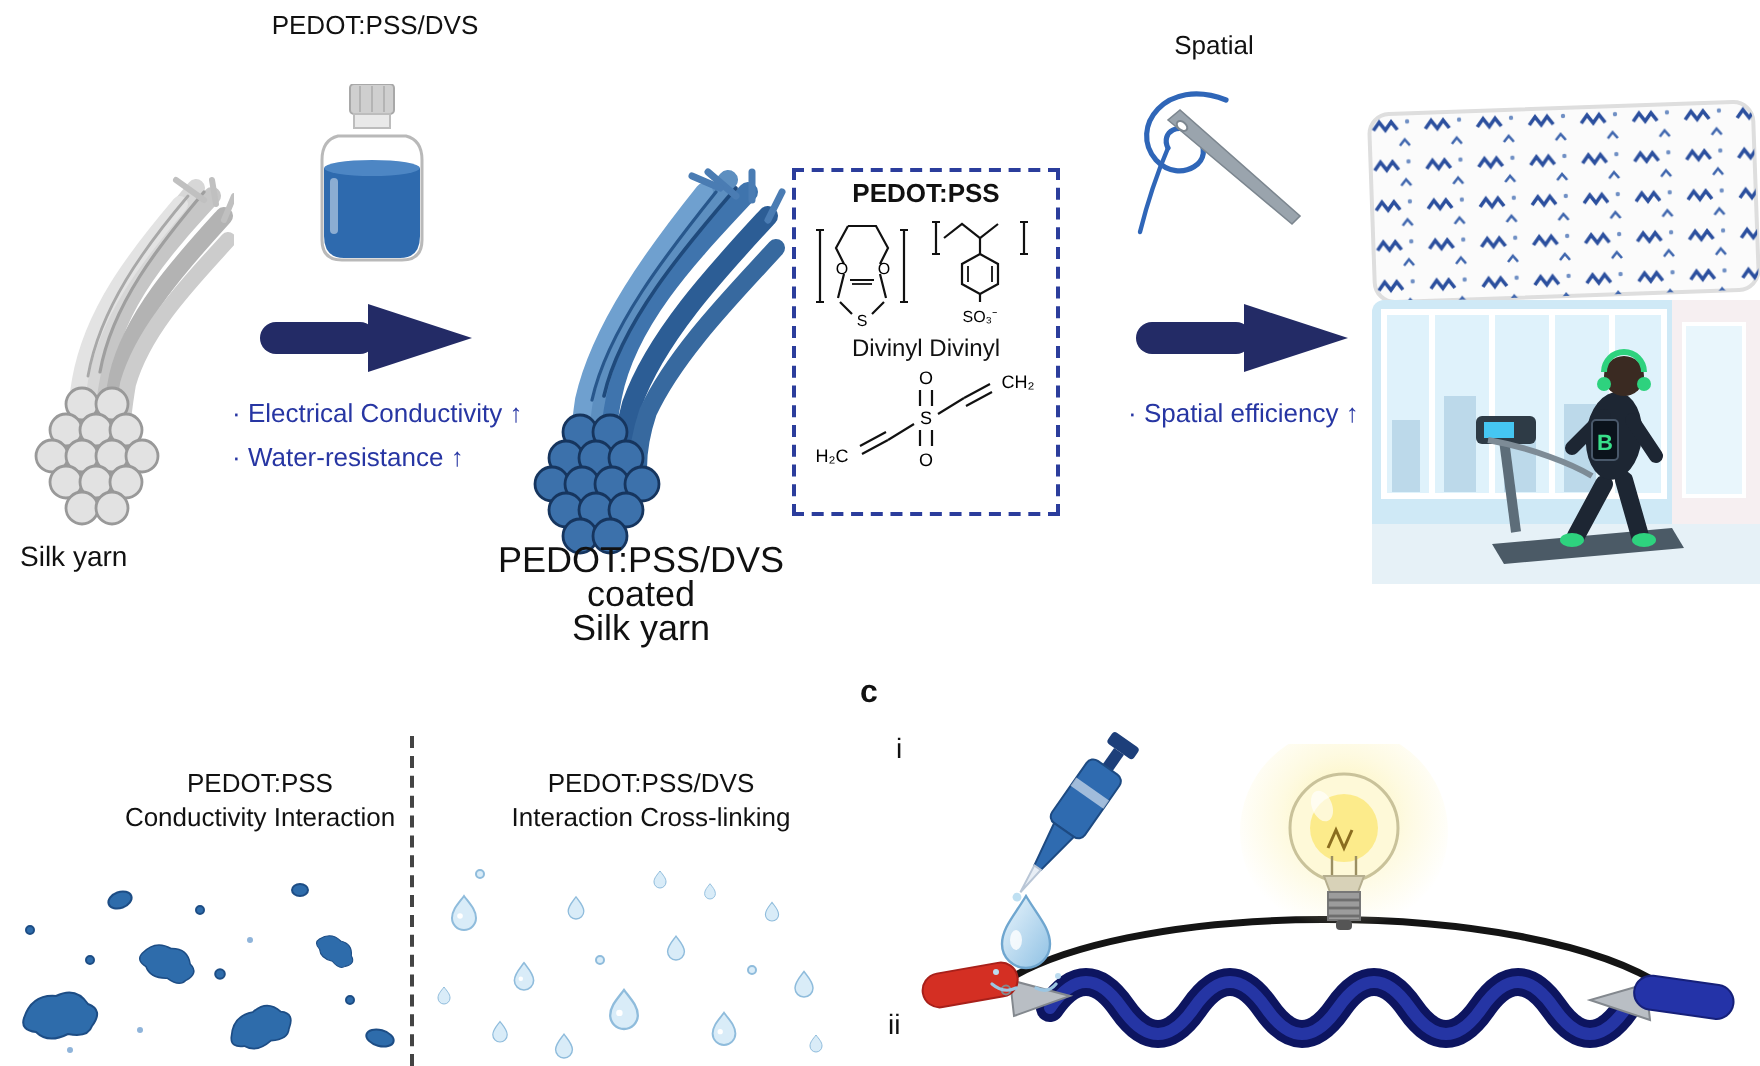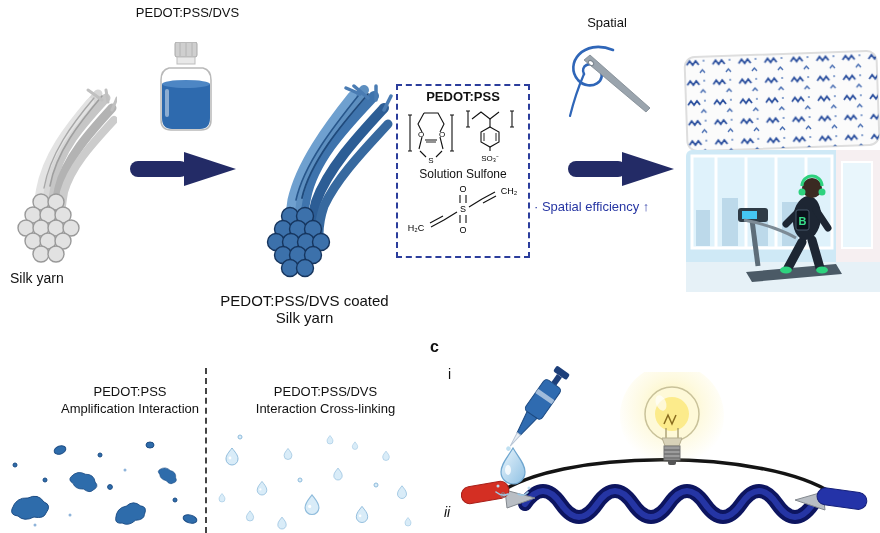--- a/index.html
+++ b/index.html
@@ -72,20 +72,24 @@
     </g>
   </svg>
 
   <div class="abs blk bold" style="left:10px;top:270px;font-size:14px;">Silk yarn</div>
 
   <svg class="abs" style="left:128px;top:146px;" width="112" height="46" viewBox="0 0 112 46">
     <rect x="2" y="15" width="58" height="16" rx="8" fill="#232b66"></rect>
     <polygon points="56,6 108,23 56,40" fill="#232b66"></polygon>
   </svg>
 
+  <div class="abs blue-note" style="left:116px;top:196px;">
+    <div>· Electrical Conductivity ↑</div>
+    <div>· Water-resistance ↑</div>
+  </div>
 
   <svg class="abs" style="left:238px;top:84px;" width="155" height="200" viewBox="0 0 155 200">
     <g fill="none" stroke-linecap="round">
       <path d="M136,12 C110,40 76,74 68,114 C65,130 63,142 63,152" stroke="#3f74ad" stroke-width="10"></path>
       <path d="M126,6 C100,36 68,74 60,114 C57,130 56,140 56,150" stroke="#5d8fc0" stroke-width="10"></path>
       <path d="M146,24 C122,50 90,84 78,118 C74,132 73,142 73,152" stroke="#2c5d95" stroke-width="10"></path>
       <path d="M114,12 C90,42 62,80 54,116 C52,130 51,138 51,148" stroke="#6fa0cf" stroke-width="9"></path>
       <path d="M150,40 C130,62 100,92 86,122 C82,134 81,142 81,150" stroke="#37699f" stroke-width="9"></path>
       <path d="M130,10 C104,40 72,78 64,114" stroke="#1f4a7c" stroke-width="1.8"></path>
       <path d="M120,12 C96,42 66,80 58,116" stroke="#28578c" stroke-width="1.6"></path>
@@ -107,21 +111,21 @@
         <circle cx="68" cy="158" r="8.5"></circle>
         <circle cx="83" cy="158" r="8.5"></circle>
       <circle cx="45" cy="171" r="8.5"></circle>
         <circle cx="60" cy="171" r="8.5"></circle>
         <circle cx="75" cy="171" r="8.5"></circle>
       <circle cx="52" cy="184" r="8.5"></circle>
         <circle cx="67" cy="184" r="8.5"></circle>
     </g>
   </svg>
 
-  <div class="abs ctr blk bold" style="left:212px;top:272px;width:185px;font-size:15px;margin-top:20px;">
+  <div class="abs ctr blk bold" style="left:228px;top:272px;width:185px;font-size:18px;">
     <div>PEDOT:PSS/DVS coated</div>
     <div>Silk yarn</div>
   </div>
 
   <div class="abs chem-box" style="left:396px;top:84px;width:130px;height:170px;">
     <div class="chem-title">PEDOT:PSS</div>
     <svg width="126" height="60" viewBox="0 0 126 60" style="display:block;margin:1px auto 0;">
       <g stroke="#111" stroke-width="1.1" fill="none">
         <path d="M10,10 V46 M8,10 h4 M8,46 h4"></path>
         <path d="M52,10 V46 M50,10 h4 M50,46 h4"></path>
@@ -136,21 +140,21 @@
         <path d="M68,6 V22 M66,6 h4 M66,22 h4"></path>
         <path d="M112,6 V22 M110,6 h4 M110,22 h4"></path>
         <path d="M72,14 l9,-7 l9,7 l9,-7"></path>
         <path d="M90,14 V22"></path>
         <path d="M90,22 L99,27 V37 L90,42 L81,37 V27 Z"></path>
         <path d="M84,28 V36 M96,28 V36" stroke-width="0.9"></path>
         <path d="M90,42 V46"></path>
       </g>
       <text x="90" y="56" font-size="8" text-anchor="middle">SO₃⁻</text>
     </svg>
-    <div class="divinyl" style="margin-top:2px;">Solution Sulfone</div>
+    <div class="divinyl" style="margin-top:2px;">Divinyl Divinyl</div>
     <svg width="126" height="56" viewBox="0 0 126 56" style="display:block;margin:0 auto;">
       <g stroke="#111" stroke-width="1.1" fill="none">
         <path d="M60,14 V22 M66,14 V22"></path>
         <path d="M60,34 V42 M66,34 V42"></path>
         <path d="M69,26 L82,18"></path>
         <path d="M82,18 L95,11 M83,22 L96,15"></path>
         <path d="M57,31 L44,39"></path>
         <path d="M44,39 L31,46 M43,35 L30,42"></path>
       </g>
       <text x="63" y="31" font-size="9" text-anchor="middle">S</text>
@@ -168,21 +172,21 @@
     <path d="M26,38 C20,52 16,64 12,80" fill="none" stroke="#2f66b8" stroke-width="2.2" stroke-linecap="round"></path>
     <polygon points="26,24 88,76 92,72 32,19" fill="#9aa4ad" stroke="#7c868f" stroke-width="0.8"></polygon>
     <ellipse cx="33" cy="27" rx="3" ry="2" fill="#ffffff" stroke="#7c868f" transform="rotate(40 33 27)"></ellipse>
   </svg>
 
   <svg class="abs" style="left:566px;top:146px;" width="112" height="46" viewBox="0 0 112 46">
     <rect x="2" y="15" width="58" height="16" rx="8" fill="#232b66"></rect>
     <polygon points="56,6 108,23 56,40" fill="#232b66"></polygon>
   </svg>
 
-  <div class="abs blue-note" style="left:534px;top:196px;">
+  <div class="abs blue-note" style="left:564px;top:196px;">
     <div>· Spatial efficiency ↑</div>
   </div>
 
   <svg class="abs" style="left:684px;top:52px;transform:rotate(-2deg);" width="196" height="98" viewBox="0 0 196 98">
     <defs>
       <pattern id="p-fabric" width="26" height="20" patternUnits="userSpaceOnUse">
         <path d="M4,10 l3,-4 3,4 3,-4 3,4" stroke="#2b4f9e" stroke-width="1.8" fill="none"></path>
         <path d="M17,18 l2.5,-3 2.5,3" stroke="#3f66ae" stroke-width="1.3" fill="none"></path>
         <circle cx="21" cy="6" r="1.1" fill="#6f8fc4"></circle>
       </pattern>
@@ -226,21 +230,21 @@
       <path d="M116,36 a10,10 0 0 1 20,0" stroke="#2ed27e" stroke-width="3" fill="none"></path>
       <circle cx="116" cy="42" r="3.5" fill="#2ed27e"></circle>
       <circle cx="136" cy="42" r="3.5" fill="#2ed27e"></circle>
       <rect x="110" y="60" width="13" height="20" rx="2" fill="#0b131c" stroke="#49586a"></rect>
       <text x="116.5" y="75" font-size="11" font-weight="bold" fill="#39e08a" text-anchor="middle">B</text>
     </g>
   </svg>
 
   <div class="abs ctr blk" style="left:25px;top:383px;width:210px;">
     <div>PEDOT:PSS</div>
-    <div>Amplification Interaction</div>
+    <div>Conductivity Interaction</div>
   </div>
 
   <div class="abs ctr blk" style="left:228px;top:383px;width:195px;">
     <div>PEDOT:PSS/DVS</div>
     <div>Interaction Cross-linking</div>
   </div>
 
   <div class="abs dashline" style="left:205px;top:368px;height:165px;"></div>
 
   <svg class="abs" style="left:0;top:425px;" width="422" height="108" viewBox="0 0 422 108">
@@ -311,21 +315,21 @@
           <path d="M0,-7 C3,-3 6,0 6,4 A6,6 0 1 1 -6,4 C-6,0 -3,-3 0,-7 Z"></path>
         </g>
       <circle cx="300" cy="55" r="2"></circle>
         <circle cx="376" cy="60" r="2"></circle>
         <circle cx="240" cy="12" r="2"></circle>
     </g>
   </svg>
 
   <div class="abs panel-label" style="left:430px;top:338px;">c</div>
   <div class="abs roman" style="left:448px;top:366px;">i</div>
-  <div class="abs roman" style="left:444px;top:504px;font-style:italic;">ii</div>
+  <div class="abs roman" style="left:444px;top:504px;">ii</div>
 
   <svg class="abs" style="left:445px;top:432px;" width="435" height="101" viewBox="0 0 435 101">
     <path d="M50,64 C110,16 320,16 388,62" fill="none" stroke="#141414" stroke-width="3.5"></path>
     <g>
       <path d="M80,72 Q98,46 116,72 T152,72 T188,72 T224,72 T260,72 T296,72 T332,72 T368,72" fill="none" stroke="#0d1560" stroke-width="14" stroke-linecap="round"></path>
       <path d="M80,72 Q98,46 116,72 T152,72 T188,72 T224,72 T260,72 T296,72 T332,72 T368,72" fill="none" stroke="#2a3bb0" stroke-width="6" stroke-linecap="round" opacity="0.85"></path>
     </g>
     <g>
       <polygon points="60,58 90,66 62,76" fill="#b9bec4" stroke="#83888e"></polygon>
       <rect x="16" y="52" width="48" height="17" rx="8.5" fill="#d42f23" stroke="#a8201a" transform="rotate(-10 40 60)"></rect>

